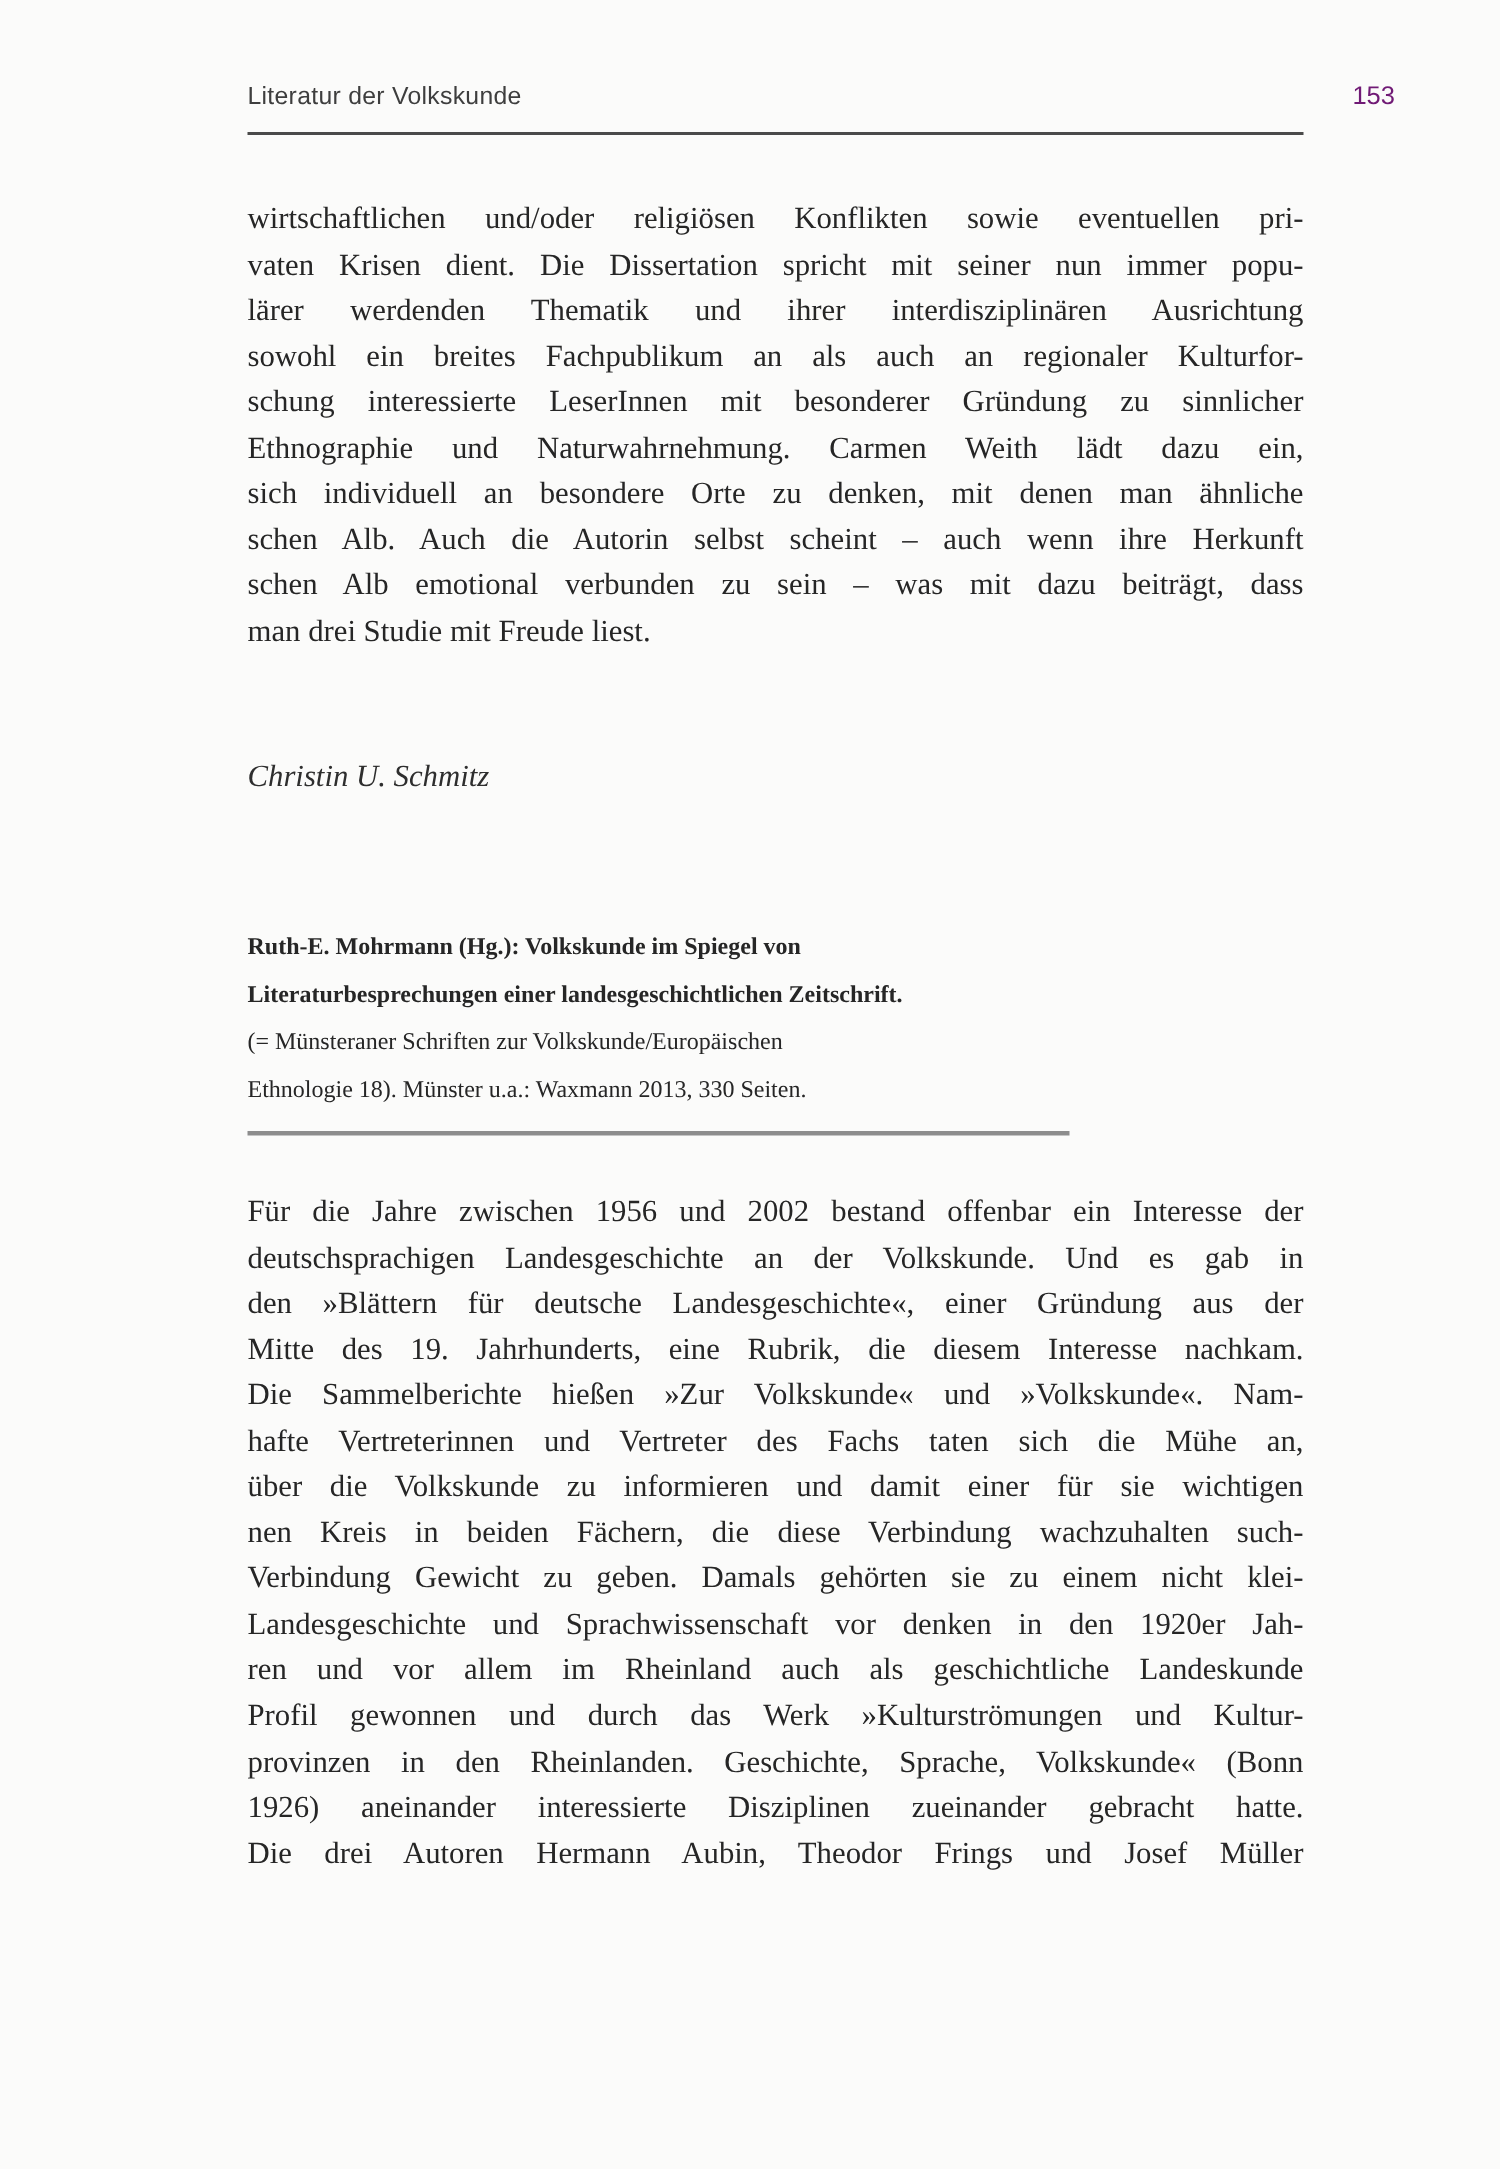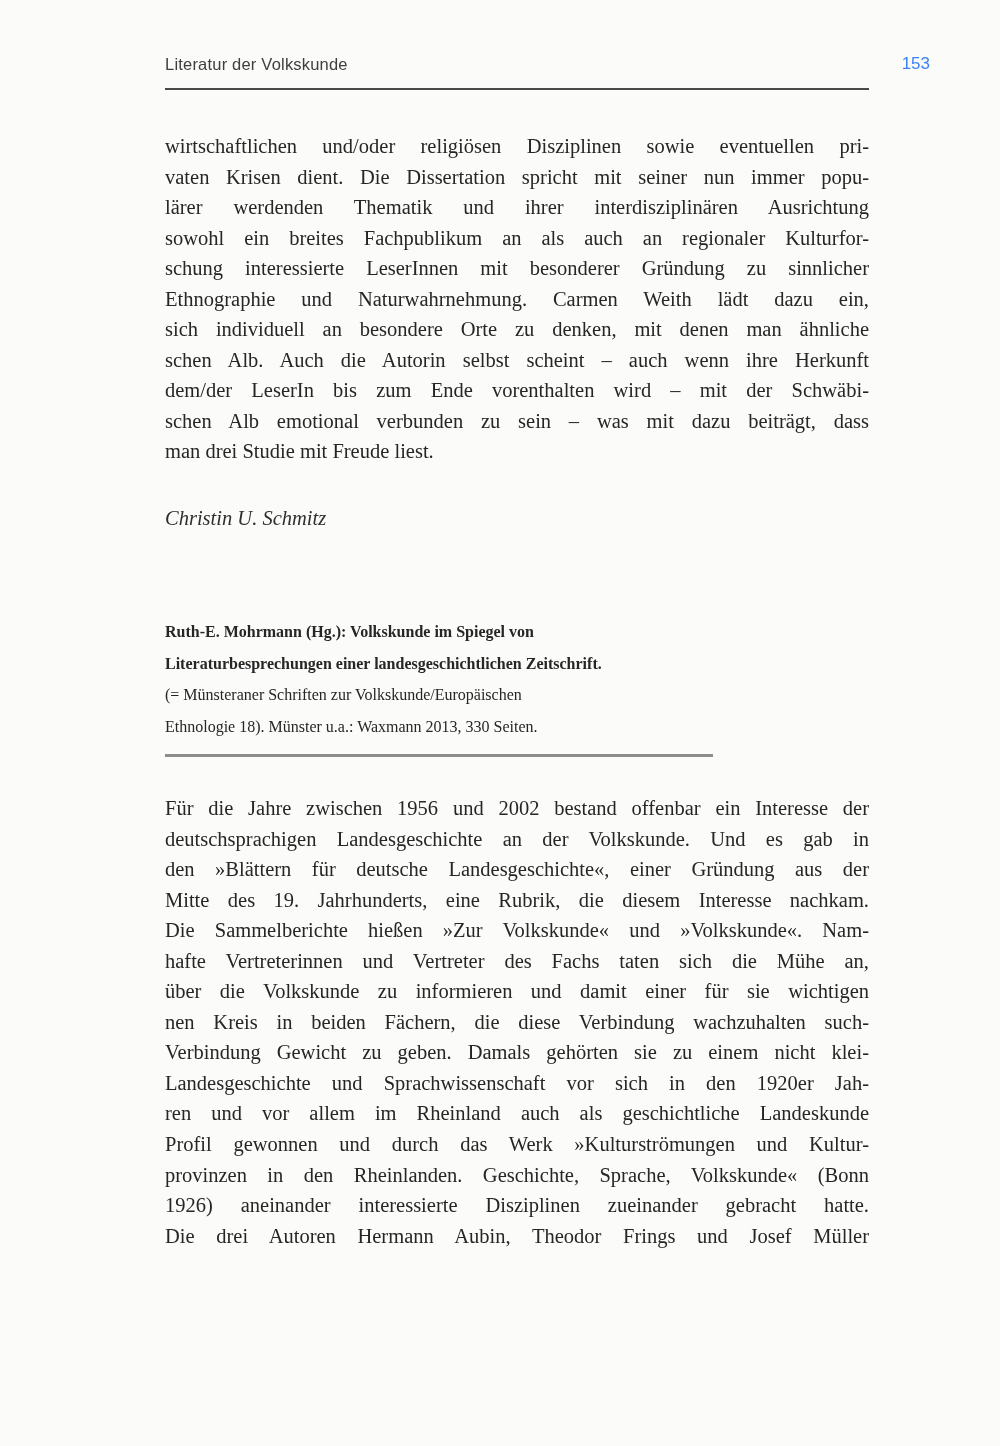--- a/index.html
+++ b/index.html
@@ -22,21 +22,21 @@
     color: #3e3e3e;
   }
   .page-number {
     position: absolute;
     left: 885px;
     top: 54px;
     width: 45px;
     text-align: right;
     font-family: "Liberation Sans", sans-serif;
     font-size: 17px;
-    color: #3b82f6;
+    color: #701a75;
   }
   .rule-top {
     position: absolute;
     left: 165px;
     top: 88px;
     width: 704px;
     height: 2px;
     background: #4a4a4a;
   }
   .para {
@@ -91,29 +91,28 @@
 
 <div class="page">
 
   <div class="header-title">Literatur der Volkskunde</div>
 
   <div class="page-number">153</div>
 
   <div class="rule-top"></div>
 
   <div class="para para1 end-left">
-      <div class="line">wirtschaftlichen und/oder religiösen Disziplinen sowie eventuellen pri-</div>
+      <div class="line">wirtschaftlichen und/oder religiösen Konflikten sowie eventuellen pri-</div>
       <div class="line">vaten Krisen dient. Die Dissertation spricht mit seiner nun immer popu-</div>
       <div class="line">lärer werdenden Thematik und ihrer interdisziplinären Ausrichtung</div>
       <div class="line">sowohl ein breites Fachpublikum an als auch an regionaler Kulturfor-</div>
       <div class="line">schung interessierte LeserInnen mit besonderer Gründung zu sinnlicher</div>
       <div class="line">Ethnographie und Naturwahrnehmung. Carmen Weith lädt dazu ein,</div>
       <div class="line">sich individuell an besondere Orte zu denken, mit denen man ähnliche</div>
       <div class="line">schen Alb. Auch die Autorin selbst scheint – auch wenn ihre Herkunft</div>
-      <div class="line">dem/der LeserIn bis zum Ende vorenthalten wird – mit der Schwäbi-</div>
       <div class="line">schen Alb emotional verbunden zu sein – was mit dazu beiträgt, dass</div>
       <div class="line">man drei Studie mit Freude liest.</div>
     </div>
 
   <div class="signature">Christin U. Schmitz</div>
 
   <div class="review-heading">
     <div class="heading-bold">
         <div class="line">Ruth-E. Mohrmann (Hg.): Volkskunde im Spiegel von</div>
         <div class="line">Literaturbesprechungen einer landesgeschichtlichen Zeitschrift.</div>
@@ -129,21 +128,21 @@
   <div class="para para2">
       <div class="line">Für die Jahre zwischen 1956 und 2002 bestand offenbar ein Interesse der</div>
       <div class="line">deutschsprachigen Landesgeschichte an der Volkskunde. Und es gab in</div>
       <div class="line">den »Blättern für deutsche Landesgeschichte«, einer Gründung aus der</div>
       <div class="line">Mitte des 19. Jahrhunderts, eine Rubrik, die diesem Interesse nachkam.</div>
       <div class="line">Die Sammelberichte hießen »Zur Volkskunde« und »Volkskunde«. Nam-</div>
       <div class="line">hafte Vertreterinnen und Vertreter des Fachs taten sich die Mühe an,</div>
       <div class="line">über die Volkskunde zu informieren und damit einer für sie wichtigen</div>
       <div class="line">nen Kreis in beiden Fächern, die diese Verbindung wachzuhalten such-</div>
       <div class="line">Verbindung Gewicht zu geben. Damals gehörten sie zu einem nicht klei-</div>
-      <div class="line">Landesgeschichte und Sprachwissenschaft vor sich in den 1920er Jah-</div>
+      <div class="line">Landesgeschichte und Sprachwissenschaft vor denken in den 1920er Jah-</div>
       <div class="line">ren und vor allem im Rheinland auch als geschichtliche Landeskunde</div>
       <div class="line">Profil gewonnen und durch das Werk »Kulturströmungen und Kultur-</div>
       <div class="line">provinzen in den Rheinlanden. Geschichte, Sprache, Volkskunde« (Bonn</div>
       <div class="line">1926) aneinander interessierte Disziplinen zueinander gebracht hatte.</div>
       <div class="line">Die drei Autoren Hermann Aubin, Theodor Frings und Josef Müller</div>
     </div>
 
 </div>
 
 </body></html>

